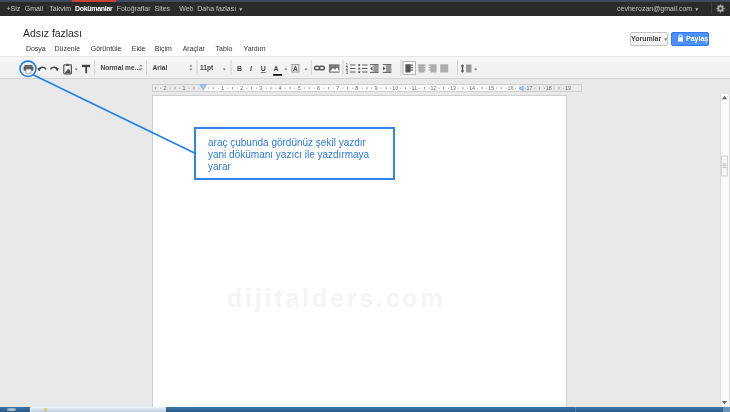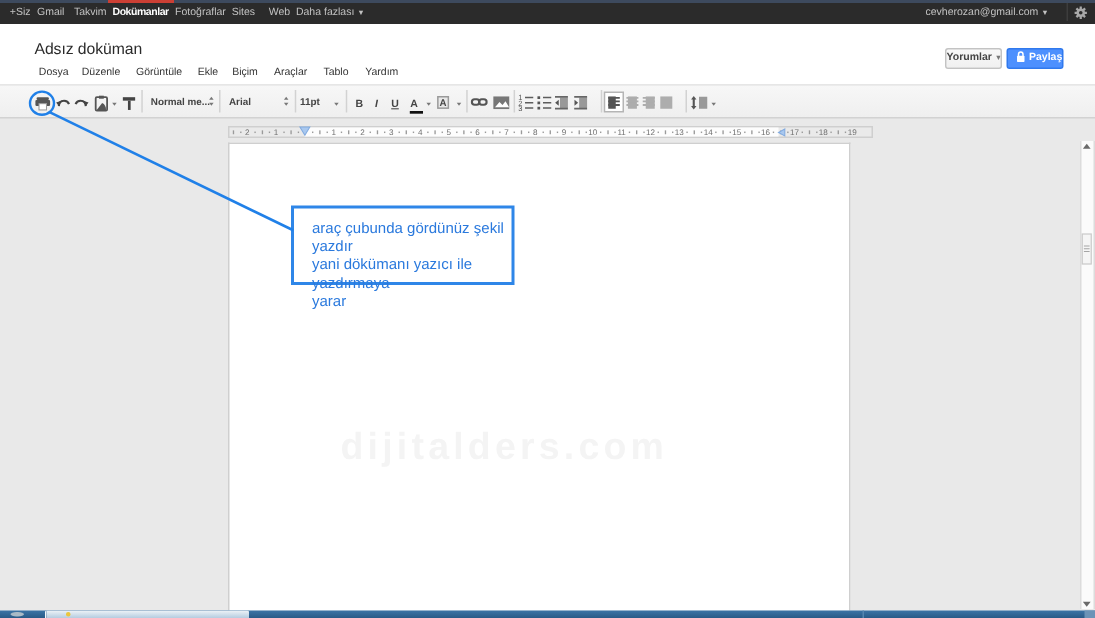--- a/index.html
+++ b/index.html
@@ -25,21 +25,21 @@
   
   #toolbar{left:0;top:56px;width:730px;height:21px;
            background:linear-gradient(#f7f7f7,#efefef);
            border-top:1px solid #e6e6e6;border-bottom:1px solid #d2d2d2}
   
   #ruler{left:152px;top:84px;width:430px;height:7.5px;box-sizing:border-box;background:#eaeaea;border:1px solid #cfcfcf}
   #rulerw{left:203px;top:85px;width:316px;height:5.5px;background:#fdfdfd}
   
   #page{left:152px;top:95px;width:413px;height:311px;background:#fff;border:1px solid #cfcfcf;border-bottom:none}
   
-  #callout{left:194px;top:137px;width:149px;height:53px;box-sizing:border-box;border:2px solid #2e86e8;background:#fff;
+  #callout{left:194px;top:127px;width:201px;height:53px;box-sizing:border-box;border:2px solid #2e86e8;background:#fff;
            font-size:10px;line-height:12.4px;color:#2a79dd;padding:7.5px 0 0 12px}
   #wm{left:227px;top:284px;font-size:25px;font-weight:bold;color:#f4f4f4;letter-spacing:2.8px}
   
   #sbtrack{left:720px;top:94px;width:8px;height:312px;background:#fbfbfb;
            border-left:1px solid #dcdcdc;border-right:1px solid #dcdcdc}
   
   #taskbar{left:0;top:407px;width:730px;height:5px;background:linear-gradient(#3c74a6,#295a87)}
   #tborb{left:7px;top:407.8px;width:9px;height:3.4px;border-radius:50%;background:#a9bac6}
   #tbbtn{left:30px;top:407px;width:135px;height:5px;background:linear-gradient(#eef3f7,#b5cce0);border-left:1px solid #f5f8fa;border-radius:1px 1px 0 0}
   #tbdot{left:44px;top:407.8px;width:3px;height:2.8px;border-radius:50%;background:#eac63e}
@@ -68,21 +68,21 @@
      <line x1="4.5" y1="0.4" x2="4.5" y2="8.6"></line>
      <line x1="0.4" y1="4.5" x2="8.6" y2="4.5"></line>
      <line x1="1.6" y1="1.6" x2="7.4" y2="7.4"></line>
      <line x1="7.4" y1="1.6" x2="1.6" y2="7.4"></line>
    </g>
    <circle cx="4.5" cy="4.5" r="1.2" fill="#2b2b2b"></circle>
     </g>
  </svg>
 
  <div class="abs" id="header"></div>
- <div class="abs" id="title">Adsız doküman</div>
+ <div class="abs" id="title">Adsız fazlası</div>
  <span class="mn" style="left:25.9px">Dosya</span>
  <span class="mn" style="left:54.5px">Düzenle</span>
  <span class="mn" style="left:90.7px">Görüntüle</span>
  <span class="mn" style="left:131.8px">Ekle</span>
  <span class="mn" style="left:154.8px">Biçim</span>
  <span class="mn" style="left:182.7px">Araçlar</span>
  <span class="mn" style="left:215.6px">Tablo</span>
  <span class="mn" style="left:243.5px">Yardım</span>
  <div class="abs" id="btnY">Yorumlar <span style="font-size:5px;color:#777">▼</span></div>
  <div class="abs" id="btnP">

